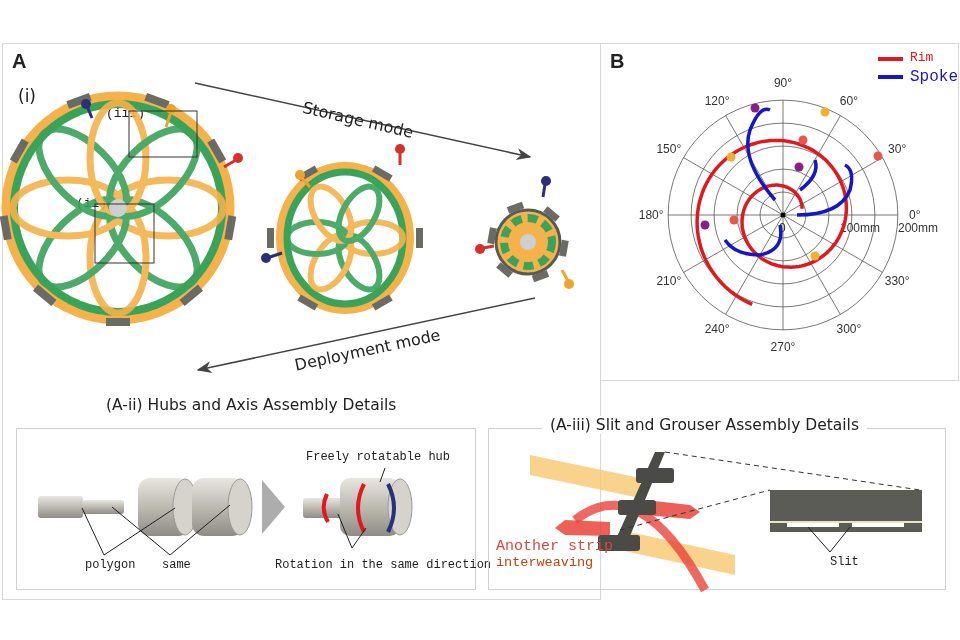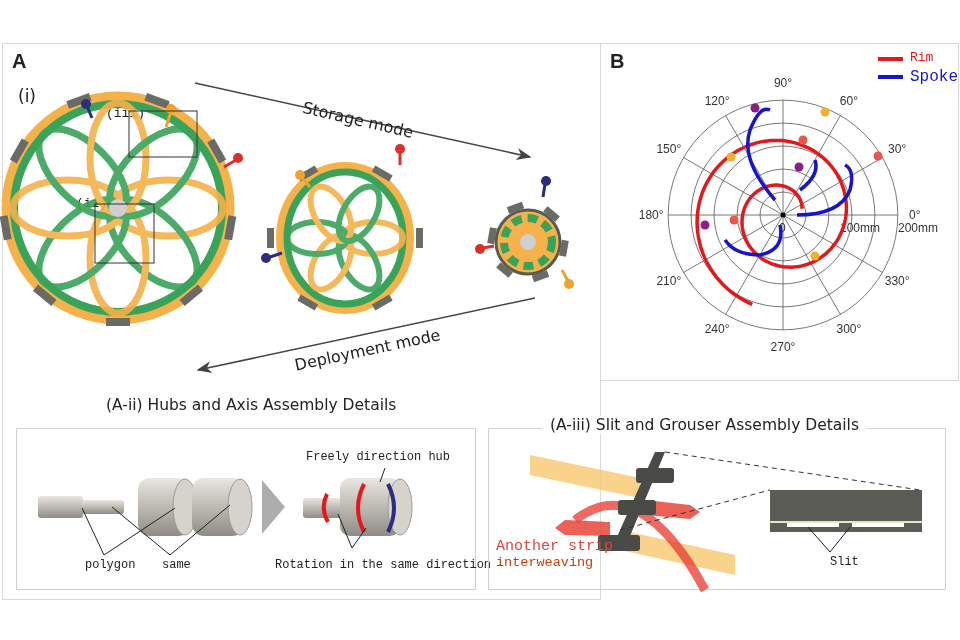--- a/index.html
+++ b/index.html
@@ -213,21 +213,21 @@
   <rect x="340" y="478" width="60" height="58" rx="10" fill="url(#metal)"></rect>
   <ellipse cx="400" cy="507" rx="12" ry="28" fill="#d6d3cc" stroke="#999"></ellipse>
   <path d="M327,494 Q320,508 328,522" stroke="#e0191e" stroke-width="4" fill="none"></path>
   <path d="M364,484 Q352,508 364,532" stroke="#e0191e" stroke-width="4" fill="none"></path>
   <path d="M388,484 Q400,508 388,532" stroke="#2b2f7a" stroke-width="4" fill="none"></path>
   <line x1="385" y1="468" x2="380" y2="482" stroke="#222"></line>
   <polyline points="338,514 352,548 366,528" stroke="#222" fill="none"></polyline>
 </svg>
 <div class="lbl" style="left:85px;top:558px;">polygon</div>
 <div class="lbl" style="left:162px;top:558px;">same</div>
-<div class="lbl" style="left:306px;top:450px;">Freely direction hub</div>
+<div class="lbl" style="left:306px;top:450px;">Freely rotatable hub</div>
 <div class="lbl" style="left:275px;top:558px;">Rotation in the same direction</div>
 
 <div class="box" style="left:488px;top:428px;width:456px;height:160px;"></div>
 <div class="boxtitle" style="left:542px;top:416px;">(A-iii) Slit and Grouser Assembly Details</div>
 <svg width="960" height="600">
   <polygon points="530,455 640,478 640,498 530,475" fill="#f7c76e" opacity="0.8"></polygon>
   <polygon points="620,530 735,555 735,575 620,550" fill="#f7c76e" opacity="0.8"></polygon>
   <path d="M575,520 Q640,470 705,590" stroke="#e8443a" stroke-width="9" fill="none" opacity="0.8"></path>
   <polygon points="645,500 690,505 700,512 690,519 645,515" fill="#e8443a" opacity="0.85"></polygon>
   <polygon points="610,522 565,520 555,528 565,535 610,536" fill="#e8443a" opacity="0.85"></polygon>

